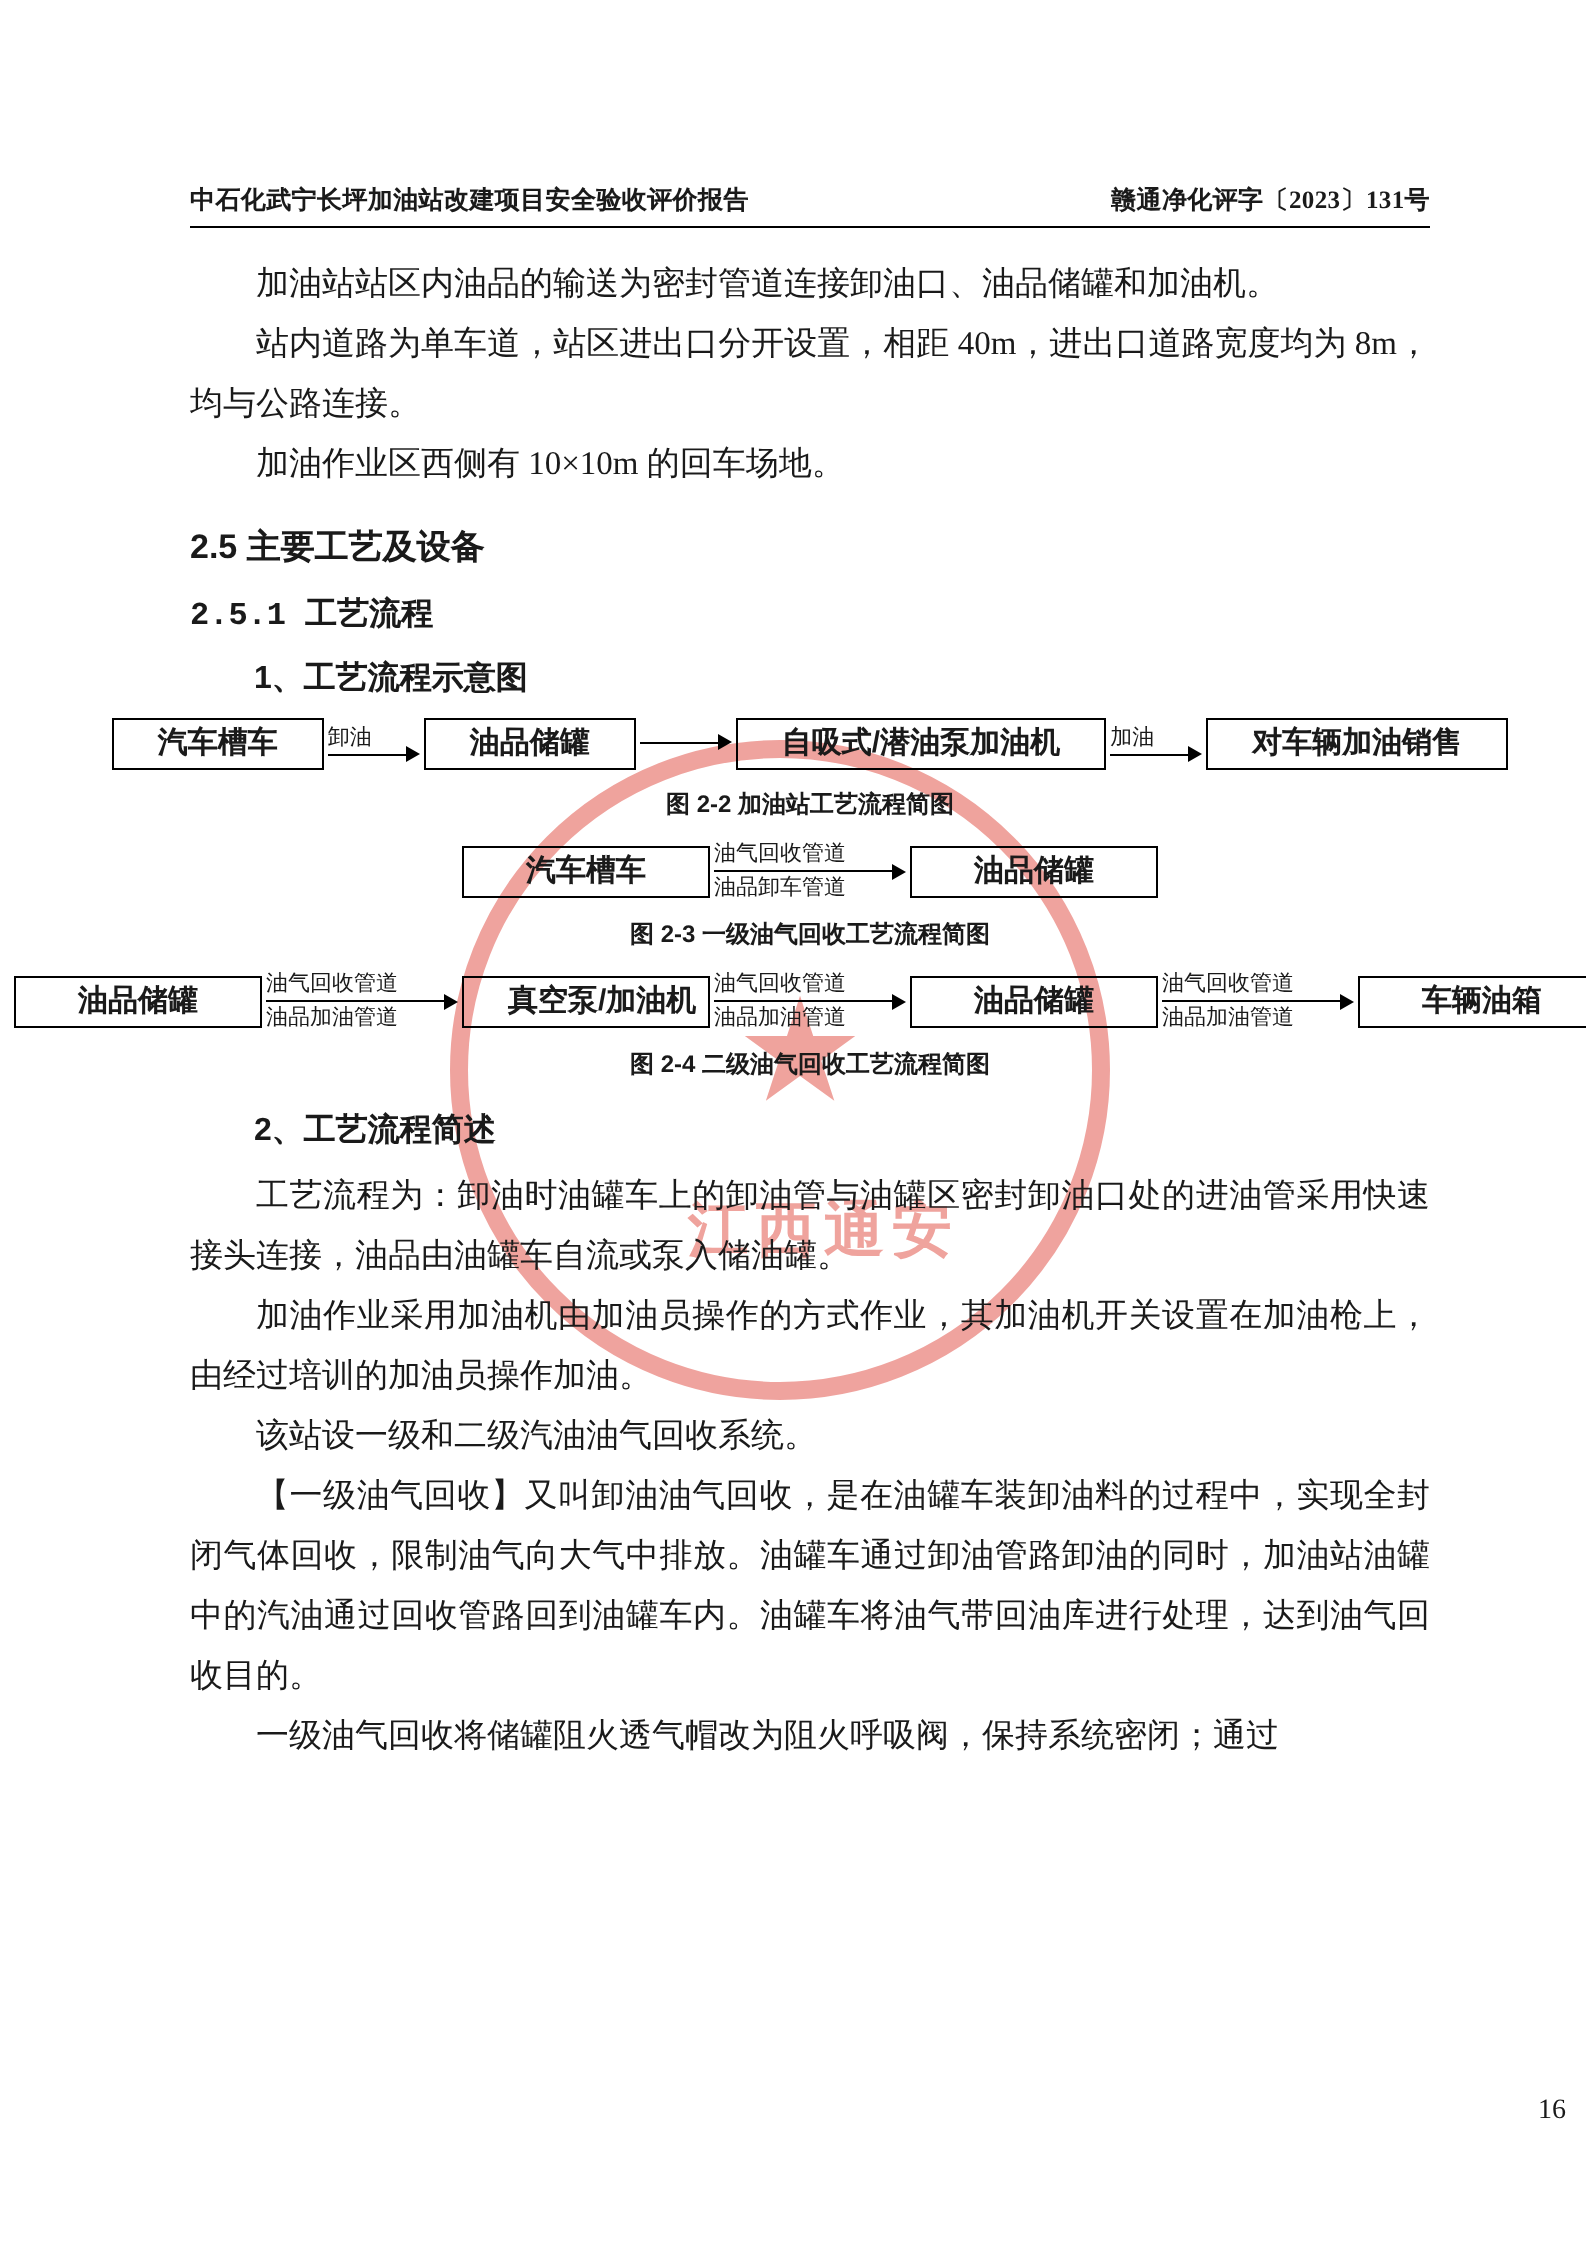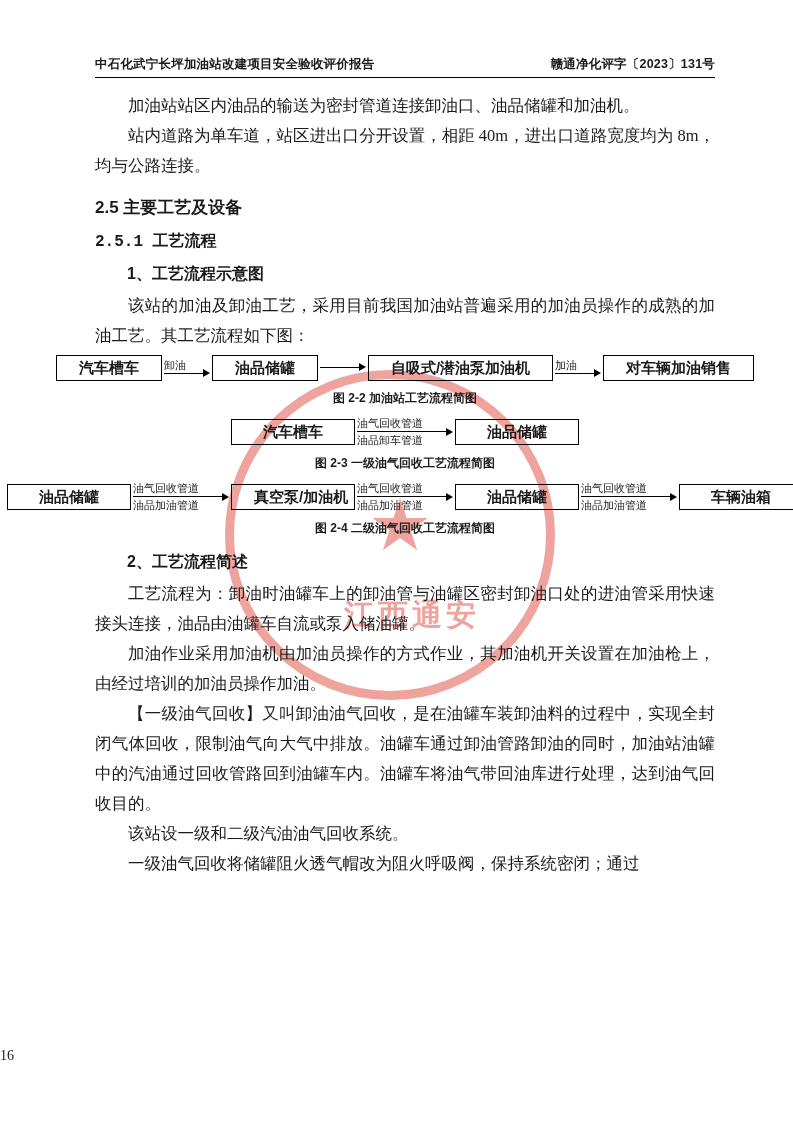--- a/index.html
+++ b/index.html
@@ -24,24 +24,25 @@
     width: 620px;
     height: 1000px;
   }
   
   .header {
     display: flex;
     justify-content: space-between;
     align-items: center;
     font-size: 12.5px;
     font-weight: bold;
-    font-family: Liberation Sans, sans-serif;
+    font-family: Liberation Serif, serif;
     letter-spacing: 0.2px;
     padding-bottom: 4px;
     border-bottom: 1.3px solid #000;
+    margin-top: 36px;
   }
   .header .left { white-space: nowrap; }
   .header .right { white-space: nowrap; }
 
   
   .body-area {
     margin-top: 13px;
     font-size: 16.5px;
     line-height: 30px;
   }
@@ -141,23 +142,23 @@
     margin: 4px 0 6px 0;
     line-height: 26px;
   }
   .recovery-row { justify-content: center; }
   .recovery-row .fbox { min-width: 78px; text-align: center; }
 
   
   .page-number {
     position: absolute;
     left: 0;
-    right: 0;
+    right: 10px;
     bottom: 58px;
-    text-align: left;
+    text-align: right;
     font-size: 14px;
     font-family: "Liberation Serif", "DejaVu Serif", serif;
   }
 
   
   .watermark {
     position: absolute;
     left: 205px;
     top: 350px;
     width: 390px;
@@ -212,26 +213,26 @@
 
     <div class="header">
       <div class="left">中石化武宁长坪加油站改建项目安全验收评价报告</div>
       <div class="right">赣通净化评字〔2023〕131号</div>
     </div>
 
     <div class="body-area">
 
       <p class="para">加油站站区内油品的输送为密封管道连接卸油口、油品储罐和加油机。</p>
       <p class="para">站内道路为单车道，站区进出口分开设置，相距 40m，进出口道路宽度均为 8m，均与公路连接。</p>
+      <p class="para">加油作业区西侧有 10×10m 的回车场地。</p>
 
       <h2 class="sec">2.5 主要工艺及设备</h2>
       <h3 class="subsec">2.5.1 工艺流程</h3>
       <h4 class="item">1、工艺流程示意图</h4>
 
-      <p class="para">该站的加油及卸油工艺，采用目前我国加油站普遍采用的加油员操作的成熟的加油工艺。其工艺流程如下图：</p>
 
       <div class="figure-block">
         <div class="flow-row">
           <div class="fbox">汽车槽车</div>
           <div class="arrow-wrap">
             <span class="arrow-label">卸油</span>
             <span class="arrow-line"></span>
           </div>
           <div class="fbox">油品储罐</div>
           <div class="arrow-wrap">
@@ -283,21 +284,21 @@
           </div>
           <div class="fbox">车辆油箱</div>
         </div>
         <div class="fig-caption">图 2-4    二级油气回收工艺流程简图</div>
       </div>
 
       <h4 class="item">2、工艺流程简述</h4>
       <p class="para">工艺流程为：卸油时油罐车上的卸油管与油罐区密封卸油口处的进油管采用快速接头连接，油品由油罐车自流或泵入储油罐。</p>
       <p class="para">加油作业采用加油机由加油员操作的方式作业，其加油机开关设置在加油枪上，由经过培训的加油员操作加油。</p>
 
+      <p class="para">该站设一级和二级汽油油气回收系统。</p>
       <p class="para">【一级油气回收】又叫卸油油气回收，是在油罐车装卸油料的过程中，实现全封闭气体回收，限制油气向大气中排放。油罐车通过卸油管路卸油的同时，加油站油罐中的汽油通过回收管路回到油罐车内。油罐车将油气带回油库进行处理，达到油气回收目的。</p>
-      <p class="para">该站设一级和二级汽油油气回收系统。</p>
       <p class="para">一级油气回收将储罐阻火透气帽改为阻火呼吸阀，保持系统密闭；通过</p>
 
     </div>
   </div>
 
   <div class="page-number">16</div>
 </div>
 
 </body></html>

